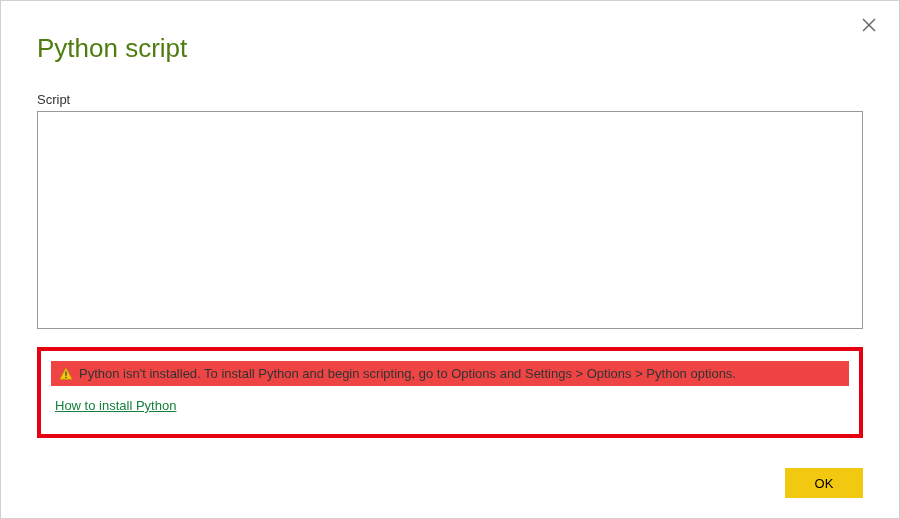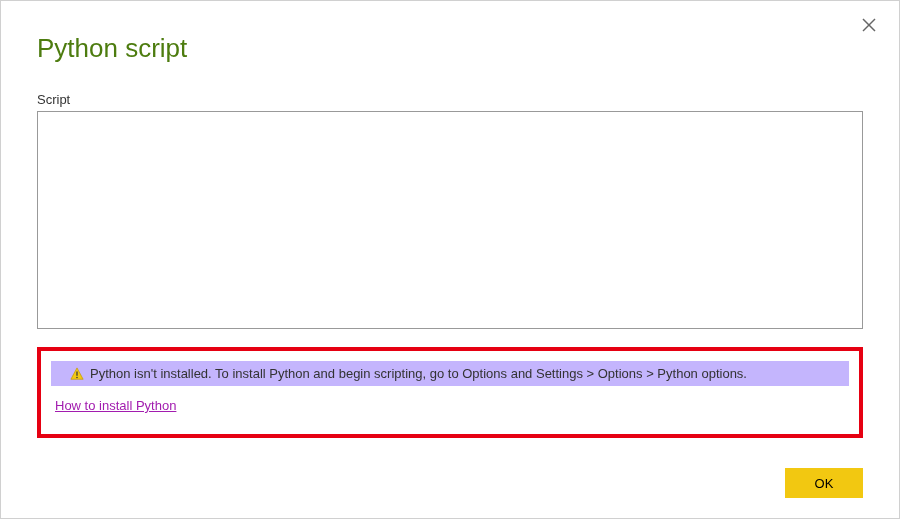--- a/index.html
+++ b/index.html
@@ -58,38 +58,38 @@
       font-size: 14px;
       resize: none;
       outline: none;
     }
     .highlight-box {
       border: 4px solid #e60012;
       margin-top: 14px;
       padding: 10px 10px 20px 10px;
     }
     .warning-bar {
-      background: #c4b5fd;
-      padding: 5px 19px;
+      background: #ef4444;
+      padding: 5px 8px;
       display: flex;
       align-items: center;
       gap: 6px;
       font-size: 13px;
       color: #333;
     }
     .warning-icon {
       width: 14px;
       height: 14px;
       flex-shrink: 0;
     }
     .install-link {
       display: inline-block;
       margin-top: 12px;
       font-size: 13px;
-      color: #a21caf;
+      color: #15803d;
       text-decoration: underline;
       cursor: pointer;
       margin-left: 4px;
     }
     .button-row {
       position: absolute;
       bottom: 20px;
       right: 36px;
       display: flex;
       gap: 10px;

